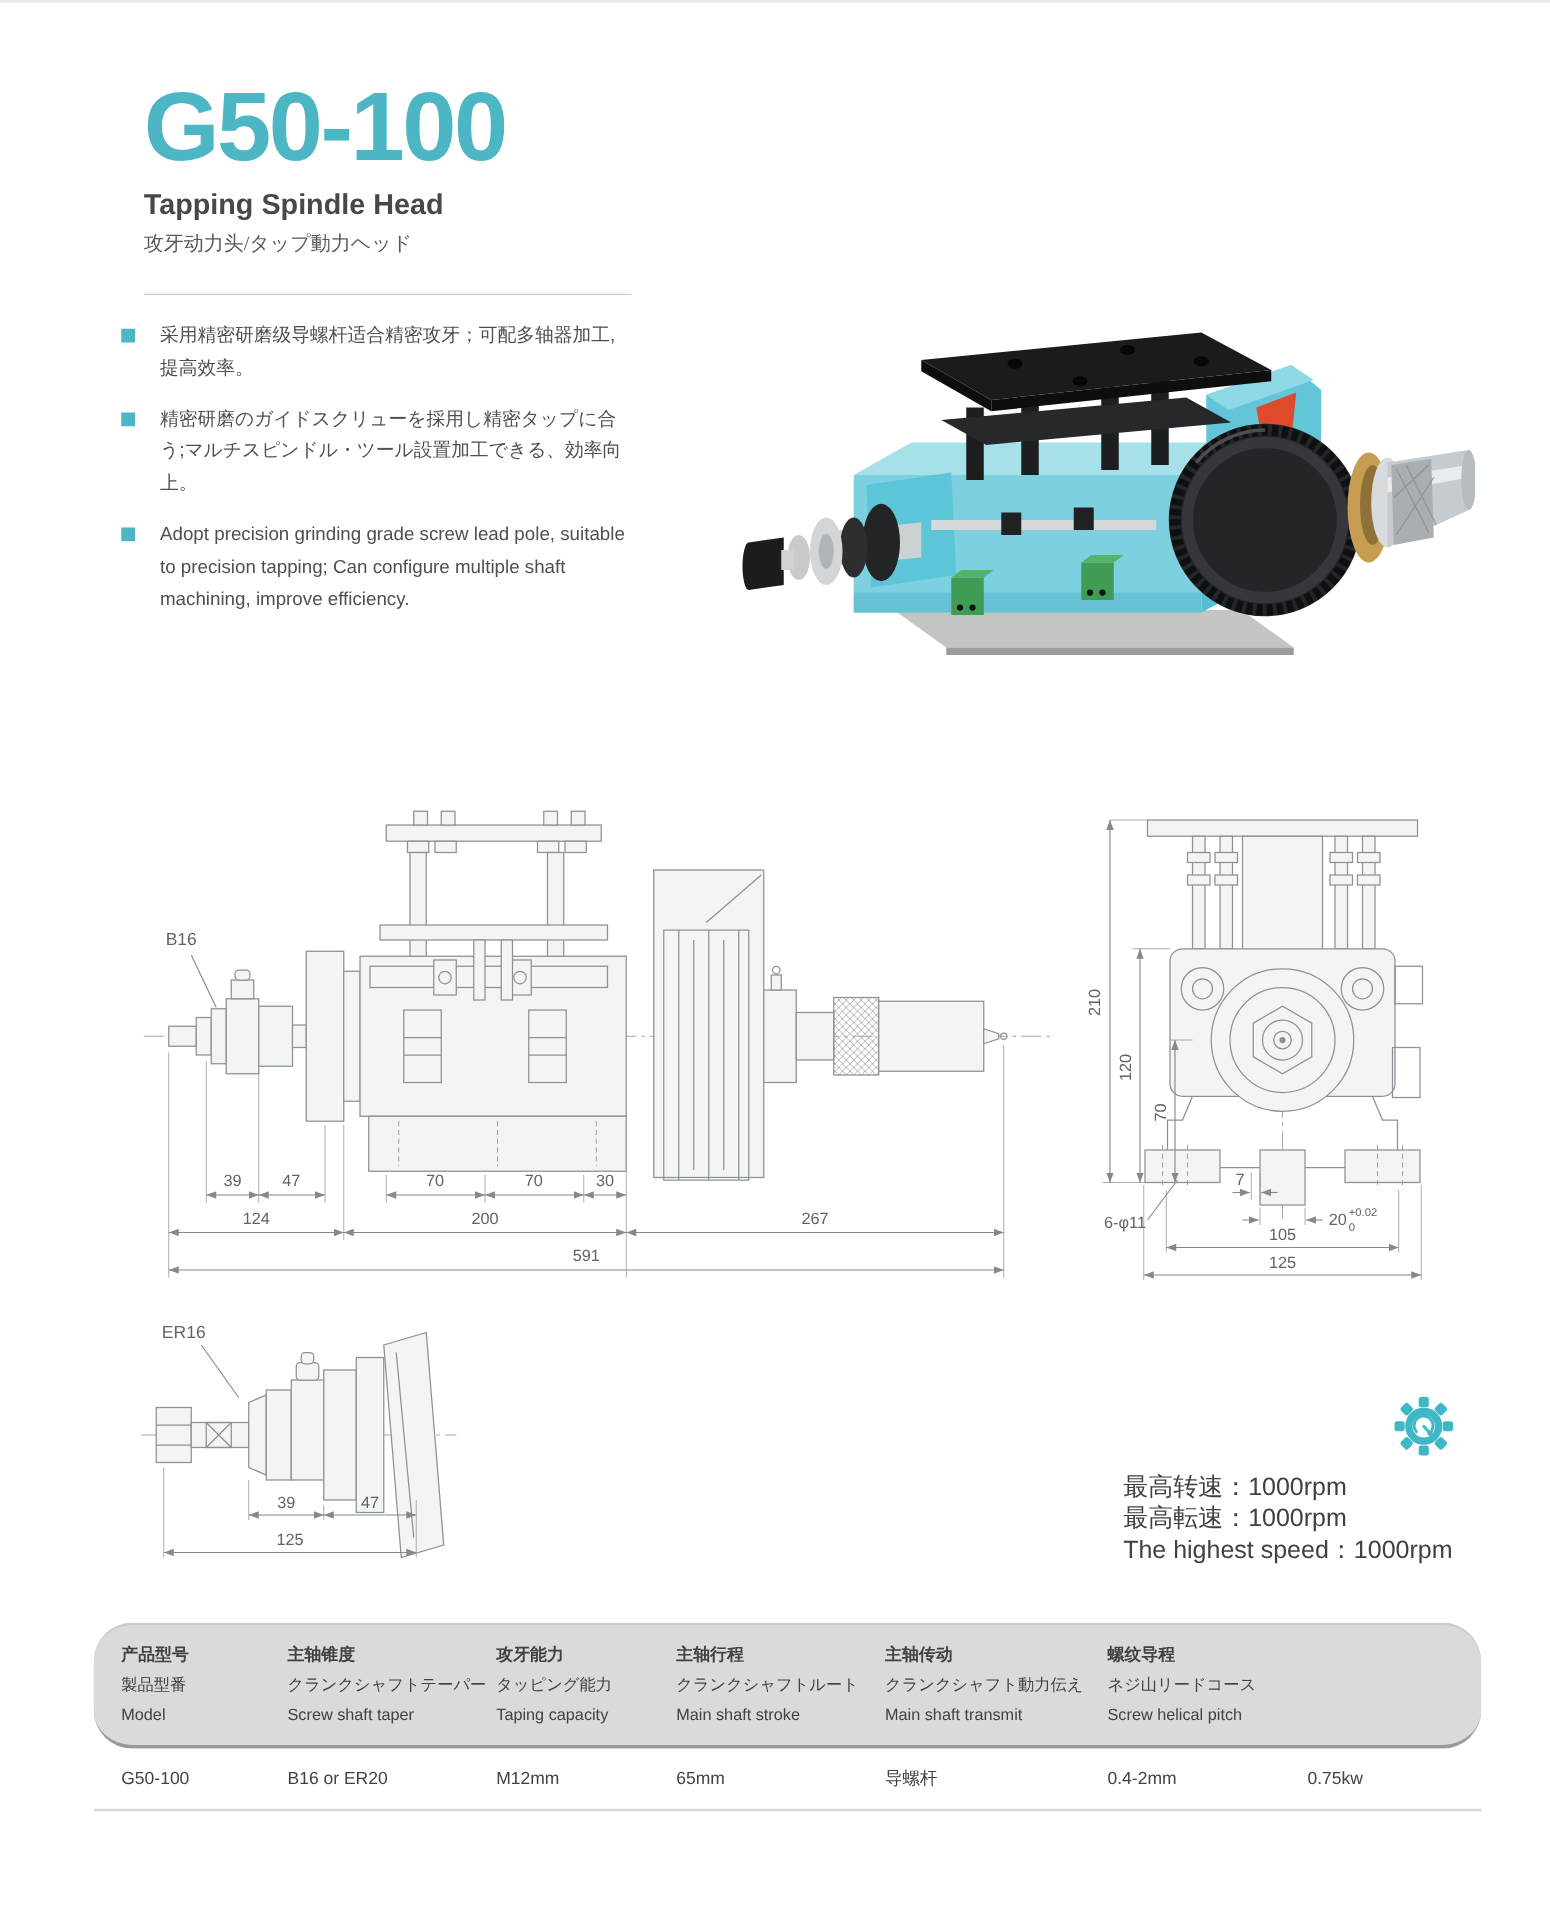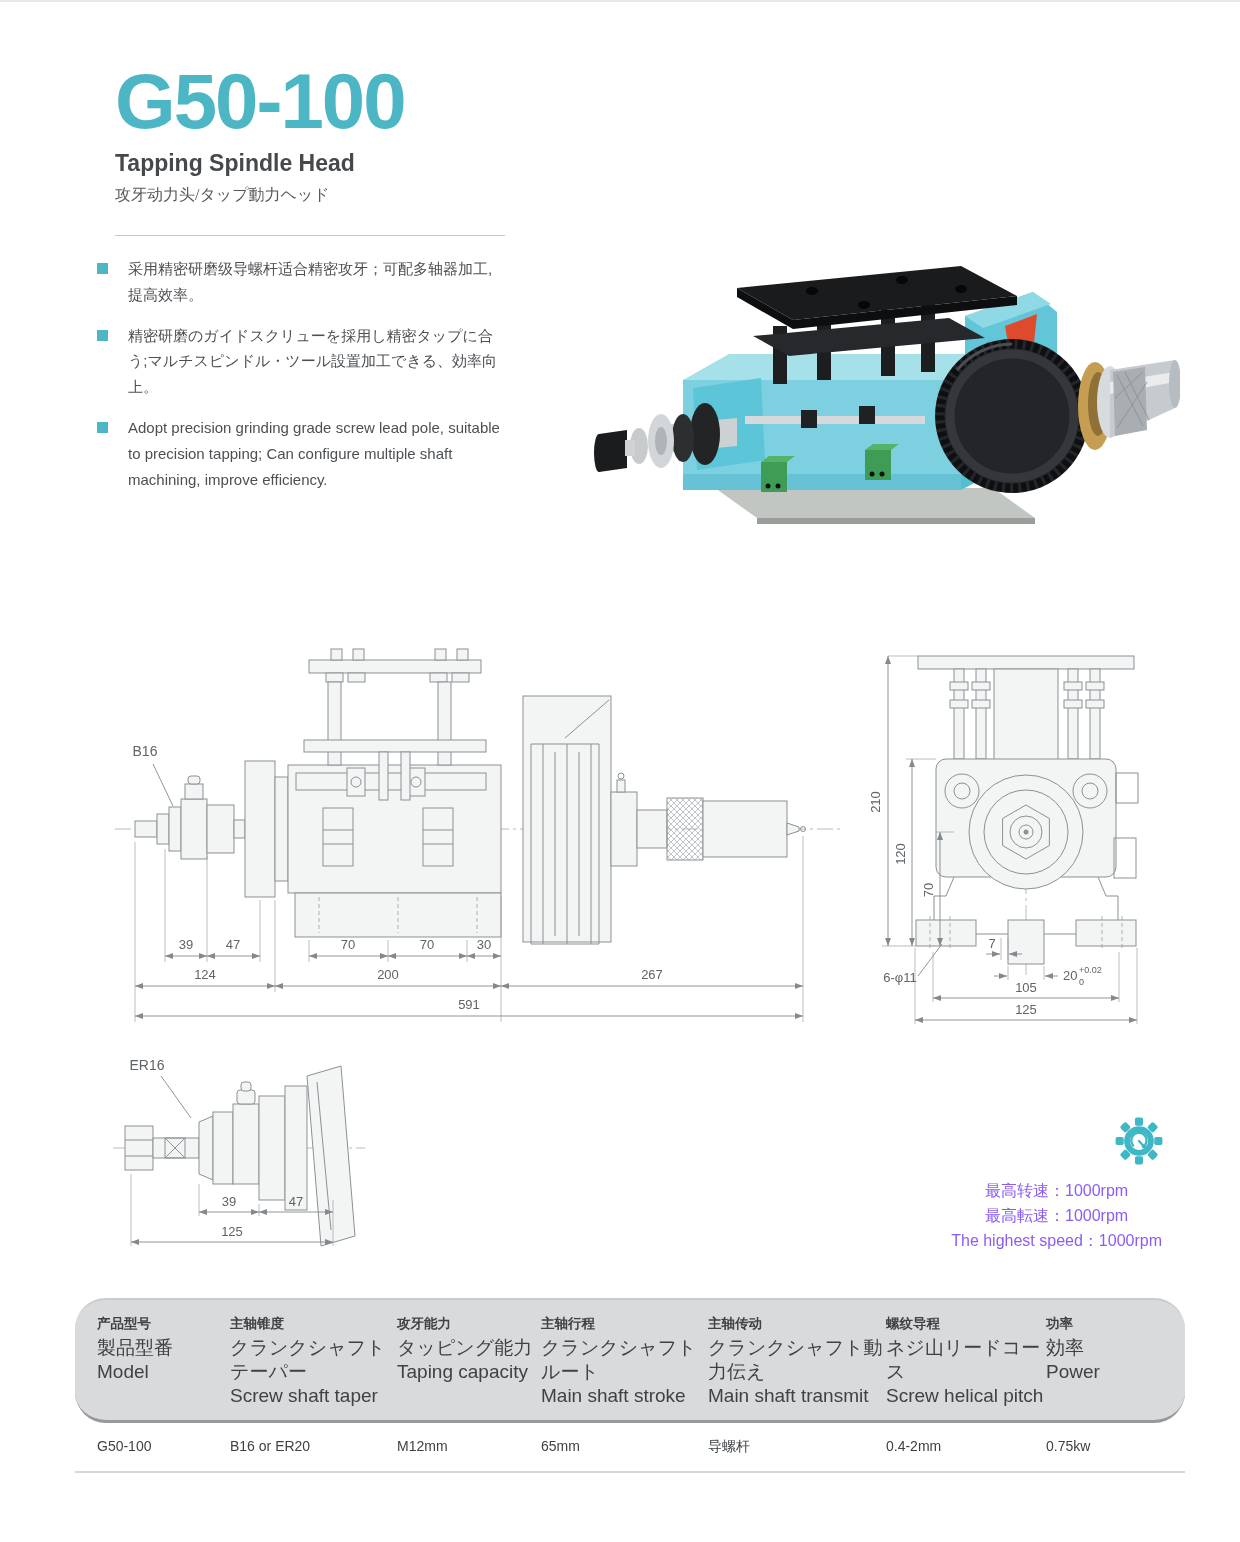--- a/index.html
+++ b/index.html
@@ -33,31 +33,31 @@
   .dwg .hd{fill:none;stroke:#9ba0a3;stroke-width:0.8;stroke-dasharray:4 3;}
   .dwg .ext{fill:none;stroke:#9da2a5;stroke-width:0.7;}
   .dwg .dim{fill:none;stroke:#84898d;stroke-width:0.9;}
   .dwg .ldr{fill:none;stroke:#84898d;stroke-width:0.9;}
   .dwg text{font-family:"Liberation Sans","DejaVu Sans",sans-serif;fill:#5f6468;}
   .dwg .dt{font-size:13px;text-anchor:middle;}
   .dwg .lb{font-size:14px;text-anchor:middle;}
   .dwg .tol{font-size:9px;text-anchor:start;}
 
   
-  .speed{position:absolute;right:78px;top:1176px;text-align:center;
-         font-size:16px;line-height:25px;color:#8b5cf6;}
+  .speed{position:absolute;right:78px;top:1176px;text-align:left;
+         font-size:20px;line-height:25px;color:#404040;}
 
   
   .spec{position:absolute;left:75px;top:1296px;width:1110px;}
   .spec-head{display:grid;grid-template-columns:133px 167px 144px 167px 178px 160px 161px;
              background:#d9dadb;border-top:2px solid #c9cbcd;border-bottom:3px solid #97999c;
              padding:12px 0 12px 22px;box-sizing:border-box;border-radius:31px;}
   .spec-row{display:grid;grid-template-columns:133px 167px 144px 167px 178px 160px 161px;
             border-bottom:2px solid #d4d6d8;padding:15px 0 15px 22px;box-sizing:border-box;}
-  .col-h div{font-size:19px;line-height:24px;color:#3f4245;}
+  .col-h div{font-size:13px;line-height:24px;color:#3f4245;}
   .col-h .hcn{font-weight:bold;font-size:13.5px;}
   .cell{font-size:14px;color:#3f4245;}
 </style>
 </head>
 <body>
 
 <div class="page">
 
   <div class="hdr">
     <div class="model-title">G50-100</div>
@@ -403,25 +403,20 @@
       <div class="col-h">
         <div class="hcn">主轴传动</div>
         <div>クランクシャフト動力伝え</div>
         <div>Main shaft transmit</div>
       </div>
       <div class="col-h">
         <div class="hcn">螺纹导程</div>
         <div>ネジ山リードコース</div>
         <div>Screw helical pitch</div>
       </div>
-      <div class="col-h">
-        <div class="hcn">功率</div>
-        <div>効率</div>
-        <div>Power</div>
-      </div>
     </div>
     <div class="spec-row">
       <div class="cell">G50-100</div>
       <div class="cell">B16 or ER20</div>
       <div class="cell">M12mm</div>
       <div class="cell">65mm</div>
       <div class="cell">导螺杆</div>
       <div class="cell">0.4-2mm</div>
       <div class="cell">0.75kw</div>
     </div>

